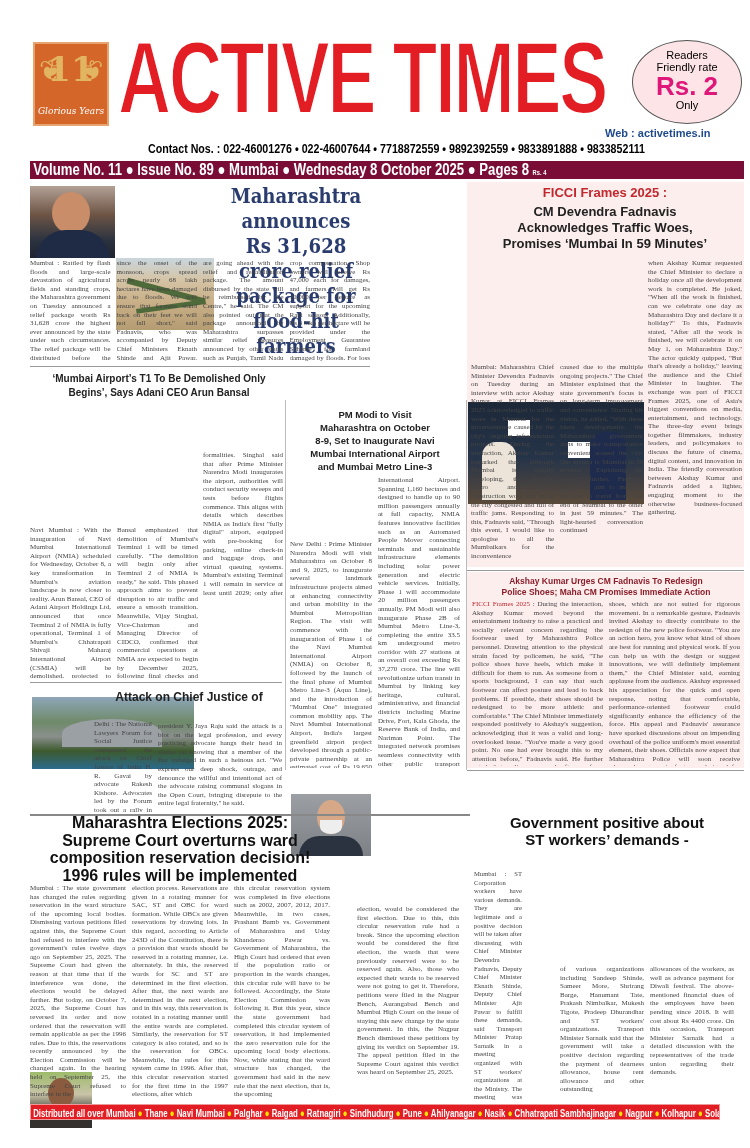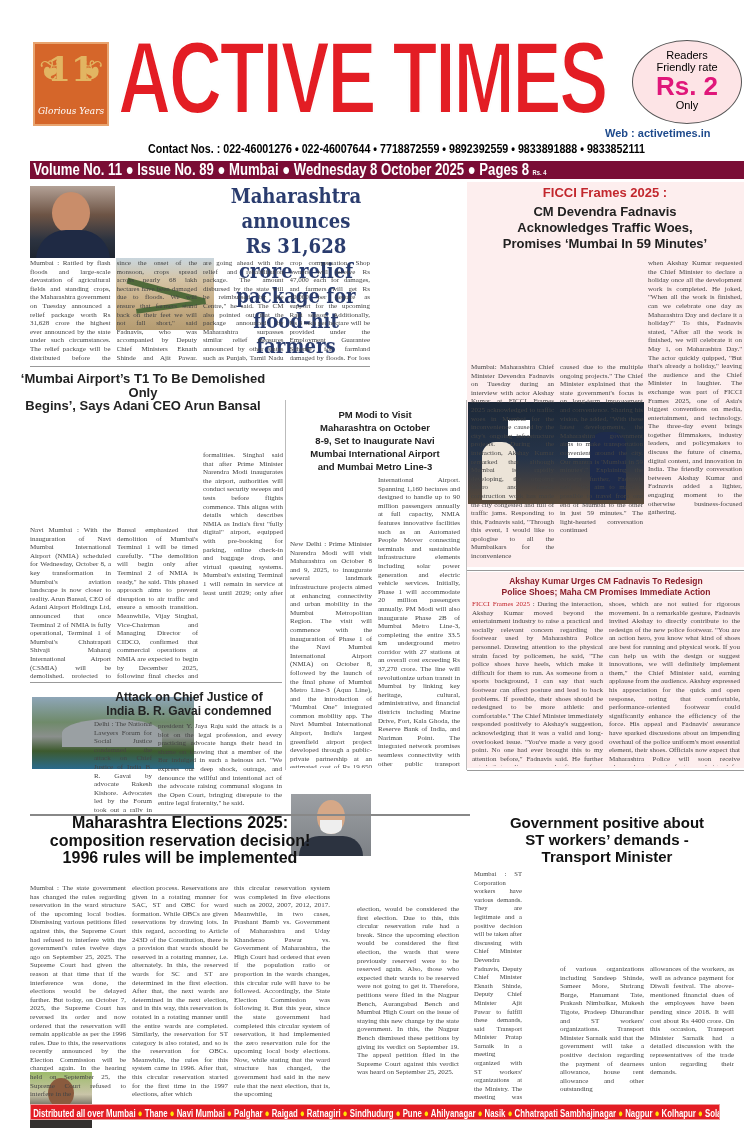--- a/index.html
+++ b/index.html
@@ -89,21 +89,21 @@
   <div style="position:absolute;left:100px;top:40px;width:22px;height:16px;background:#fff"></div>
   <div style="position:absolute;left:14px;top:40px;width:34px;height:58px;border-radius:14px 14px 0 0;background:#ece4d8"></div>
   <div style="position:absolute;left:122px;top:30px;width:36px;height:68px;border-radius:14px 14px 0 0;background:#1e2b4c"></div>
 </div>
 <div class="abs col" style="left:648px;top:259px;width:94px;height:302px;display:block">when Akshay Kumar requested the Chief Minister to declare a holiday once all the development work is completed. He joked, "When all the work is finished, can we celebrate one day as Maharashtra Day and declare it a holiday?" To this, Fadnavis stated, "After all the work is finished, we will celebrate it on May 1, on Maharashtra Day." The actor quickly quipped, "But that's already a holiday," leaving the audience and the Chief Minister in laughter. The exchange was part of FICCI Frames 2025, one of Asia's biggest conventions on media, entertainment, and technology. The three-day event brings together filmmakers, industry leaders, and policymakers to discuss the future of cinema, digital content, and innovation in India. The friendly conversation between Akshay Kumar and Fadnavis added a lighter, engaging moment to the otherwise business-focused gathering.</div>
 <div class="abs cols" style="left:471px;top:363px;width:172px;height:196px">
   <div class="col">Mumbai: Maharashtra Chief Minister Devendra Fadnavis on Tuesday during an interview with actor Akshay Kumar at FICCI Frames 2025 acknowledged to traffic woes in Mumbai for the inconvenience caused by the city's ongoing infrastructure projects. During the interaction, Akshay Kumar remarked that although Mumbai is rapidly developing, the ongoing Metro and tunnel construction work has made the city congested and full of traffic jams. Responding to this, Fadnavis said, "Through this event, I would like to apologise to all the Mumbaikars for the inconvenience</div>
   <div class="col">caused due to the multiple ongoing projects." The Chief Minister explained that the state government's focus is on long-term improvement and convenience. Sharing his vision, he added, "With these latest developments, the Maharashtra government aims to make transportation convenient around the city. Our mantra is 'Mumbai in 59 minutes'." Explaining the concept further, Fadnavis said, "We aim to make it possible to travel from one end of Mumbai to the other in just 59 minutes." The light-hearted conversation continued</div>
 </div>
 
-<div class="abs hd" style="left:14px;top:372px;width:258px;font-size:13px;line-height:13.5px">
+<div class="abs hd" style="left:30px;top:372px;width:258px;font-size:10px;line-height:13.5px">
   <div>‘Mumbai Airport’s T1 To Be Demolished Only</div>
   <div>Begins’, Says Adani CEO Arun Bansal</div>
 </div>
 <div class="abs pic" style="left:32px;top:451px;width:162px;height:72px;background:linear-gradient(180deg,#8ea6b8 0%,#6f8a6a 35%,#8a8f8c 55%,#3d5a2e 75%,#2a6a8c 100%)">
   <div style="position:absolute;left:30px;top:22px;width:100px;height:28px;border-radius:50% 50% 0 0;background:#9aa0a3"></div>
 </div>
 <div class="abs col" style="left:203px;top:451px;width:80px;height:146px;display:block">formalities. Singhal said that after Prime Minister Narendra Modi inaugurates the airport, authorities will conduct security sweeps and tests before flights commence. This aligns with details which describes NMIA as India's first "fully digital" airport, equipped with pre-booking for parking, online check-in and baggage drop, and virtual queuing systems. Mumbai's existing Terminal 1 will remain in service at least until 2029; only after NMIA's Terminal 2 is ready will efforts begin to dismantle it.Earlier,had been reported that the first phase of NMIA would be ready for inauguration, supporting initial operations while subsequent terminals are built over the years.</div>
 <div class="abs cols" style="left:30px;top:526px;width:168px;height:152px">
   <div class="col">Navi Mumbai : With the inauguration of Navi Mumbai International Airport (NMIA) scheduled for Wednesday, October 8, a key transformation in Mumbai's aviation landscape is now closer to reality. Arun Bansal, CEO of Adani Airport Holdings Ltd, announced that once Terminal 2 of NMIA is fully operational, Terminal 1 of Mumbai's Chhatrapati Shivaji Maharaj International Airport (CSMIA) will be demolished, projected to begin around 2029. In a media briefing,</div>
   <div class="col">Bansal emphasized that demolition of Mumbai's Terminal 1 will be timed carefully. "The demolition will begin only after Terminal 2 of NMIA is ready," he said. This phased approach aims to prevent disruption to air traffic and ensure a smooth transition. Meanwhile, Vijay Singhal, Vice-Chairman and Managing Director of CIDCO, confirmed that commercial operations at NMIA are expected to begin by December 2025, following final checks and licensing</div>
@@ -137,45 +137,44 @@
   <div class="col"><span class="red">FICCI Frames 2025</span><span> : During the interaction, Akshay Kumar moved beyond the entertainment industry to raise a practical and socially relevant concern regarding the footwear used by Maharashtra Police personnel. Drawing attention to the physical strain faced by policemen, he said, "The police shoes have heels, which make it difficult for them to run. As someone from a sports background, I can say that such footwear can affect posture and lead to back problems. If possible, their shoes should be redesigned to be more athletic and comfortable." The Chief Minister immediately responded positively to Akshay's suggestion, acknowledging that it was a valid and long-overlooked issue. "You've made a very good point. No one had ever brought this to my attention before," Fadnavis said. He further noted that police personnel often perform drills and field duties wearing the same formal</span></div>
   <div class="col">shoes, which are not suited for rigorous movement. In a remarkable gesture, Fadnavis invited Akshay to directly contribute to the redesign of the new police footwear. "You are an action hero, you know what kind of shoes are best for running and physical work. If you can help us with the design or suggest innovations, we will definitely implement them," the Chief Minister said, earning applause from the audience. Akshay expressed his appreciation for the quick and open response, noting that comfortable, performance-oriented footwear could significantly enhance the efficiency of the force. His appeal and Fadnavis' assurance have sparked discussions about an impending overhaul of the police uniform's most essential element, their shoes. Officials now expect that Maharashtra Police will soon receive advanced, ergonomic footwear designed for comfort, speed, and safety.</div>
 </div>
 
 <div class="rule" style="left:30px;top:682px;width:252px"></div>
 <div class="abs pic" style="left:30px;top:692px;width:62px;height:56px;background:linear-gradient(180deg,#9dbb6a 0%,#c9c4a8 40%,#33302e 75%)">
   <div style="position:absolute;left:18px;top:6px;width:26px;height:30px;border-radius:50%;background:#8a5b3e"></div>
 </div>
 <div class="abs hd" style="left:96px;top:690px;width:186px;font-size:12px;line-height:14px">
   <div>Attack on Chief Justice of</div>
-  <div>India B. R. Gavai condemned</div>
 </div>
 <div class="abs col" style="left:30px;top:720px;width:122px;height:92px;display:block;padding-left:64px">Delhi : The National Lawyers Forum for Social Justice condemned the attack on Chief Justice of India B. R. Gavai by advocate Rakesh Kishore. Advocates led by the Forum took out a rally in Kurnool on Tuesday (October 07) protesting the attack on the CJI. Addressing the rally, forum</div>
 <div class="abs col" style="left:158px;top:722px;width:124px;height:90px;display:block">president Y. Jaya Raju said the attack is a blot on the legal profession, and every practicing advocate hangs their head in shame on knowing that a member of the Bar indulged in such a heinous act. "We express our deep shock, outrage, and denounce the willful and intentional act of the advocate raising communal slogans in the Open Court, bringing disrepute to the entire legal fraternity," he said.</div>
 <div class="vrule" style="left:285px;top:400px;height:370px"></div>
 
 <div class="rule" style="left:30px;top:814px;width:440px;height:2px;background:#888"></div>
 <div class="rule" style="left:467px;top:770px;width:277px"></div>
 <div class="abs hd" style="left:30px;top:814px;width:300px;font-size:16px;line-height:17.5px;color:#111">
   <div>Maharashtra Elections 2025:</div>
+  <div>Supreme Court overturns ward</div>
   <div>composition reservation decision!</div>
   <div>1996 rules will be implemented</div>
 </div>
 
 <div class="abs cols" style="left:30px;top:884px;width:300px;height:218px">
   <div class="col">Mumbai : The state government has changed the rules regarding reservation in the ward structure of the upcoming local bodies. Dismissing various petitions filed against this, the Supreme Court had refused to interfere with the government's rules twelve days ago on September 25, 2025. The Supreme Court had given the reason at that time that if the interference was done, the elections would be delayed further. But today, on October 7, 2025, the Supreme Court has reversed its order and now ordered that the reservation will remain applicable as per the 1996 rules. Due to this, the reservations recently announced by the Election Commission will be changed again. In the hearing held on September 25, the Supreme Court refused to interfere in the</div>
   <div class="col">election process. Reservations are given in a rotating manner for SAC, ST and OBC for ward formation. While OBCs are given reservations by drawing lots. In this regard, according to Article 243D of the Constitution, there is a provision that wards should be reserved in a rotating manner, i.e. alternately. In this, the reserved wards for SC and ST are determined in the first election. After that, the next wards are determined in the next election, and in this way, this reservation is rotated in a rotating manner until the entire wards are completed. Similarly, the reservation for ST category is also rotated, and so is the reservation for OBCs. Meanwhile, the rules for this system came in 1996. After that, this circular reservation started for the first time in the 1997 elections, after which</div>
   <div class="col">this circular reservation system was completed in five elections such as 2002, 2007, 2012, 2017. Meanwhile, in two cases, Prashant Bamb vs. Government of Maharashtra and Uday Khanderao Pawar vs. Government of Maharashtra, the High Court had ordered that even if the population ratio or proportion in the wards changes, this circular rule will have to be followed. Accordingly, the State Election Commission was following it. But this year, since the state government had completed this circular system of reservation, it had implemented the zero reservation rule for the upcoming local body elections. Now, while stating that the ward structure has changed, the government had said in the new rule that the next election, that is, the upcoming</div>
 </div>
 <div class="abs col" style="left:357px;top:905px;width:102px;height:196px;display:block">election, would be considered the first election. Due to this, this circular reservation rule had a break. Since the upcoming election would be considered the first election, the wards that were previously reserved were to be reserved again. Also, those who expected their wards to be reserved were not going to get it. Therefore, petitions were filed in the Nagpur Bench, Aurangabad Bench and Mumbai High Court on the issue of staying this new change by the state government. In this, the Nagpur Bench dismissed these petitions by giving its verdict on September 19. The appeal petition filed in the Supreme Court against this verdict was heard on September 25, 2025.</div>
 
 <div class="abs hd" style="left:470px;top:814px;width:274px;font-size:15px;line-height:17px;color:#111">
   <div>Government positive about</div>
   <div>ST workers’ demands -</div>
-  <div>Transport Minister</div>
 </div>
 
 <div class="abs col" style="left:474px;top:870px;width:48px;height:232px;display:block;font-size:6.6px">Mumbai : ST Corporation workers have various demands. They are legitimate and a positive decision will be taken after discussing with Chief Minister Devendra Fadnavis, Deputy Chief Minister Eknath Shinde, Deputy Chief Minister Ajit Pawar to fulfill these demands, said Transport Minister Pratap Sarnaik in a meeting organized with ST workers' organizations at the Ministry. The meeting was attended by S. T Corporation Managing Director Dr. Madhav Kusekar, Joint Secretary Rajendra Holkar, representatives</div>
 <div class="abs col" style="left:560px;top:965px;width:84px;height:136px;display:block">of various organizations including Sandeep Shinde, Sameer More, Shrirang Barge, Hanumant Tate, Prakash Nimbalkar, Mukesh Tigote, Pradeep Dhurandhar and ST workers' organizations. Transport Minister Sarnaik said that the government will take a positive decision regarding the payment of dearness allowance, house rent allowance and other outstanding</div>
 <div class="abs col" style="left:650px;top:965px;width:84px;height:136px;display:block">allowances of the workers, as well as advance payment for Diwali festival. The above-mentioned financial dues of the employees have been pending since 2018. It will cost about Rs 4400 crore. On this occasion, Transport Minister Sarnaik had a detailed discussion with the representatives of the trade union regarding their demands.</div>
 
 <div class="abs footer-bar">
   <span>
     <b>Distributed all over</b>
     <b>Mumbai</b> <i class="dot">●</i>

